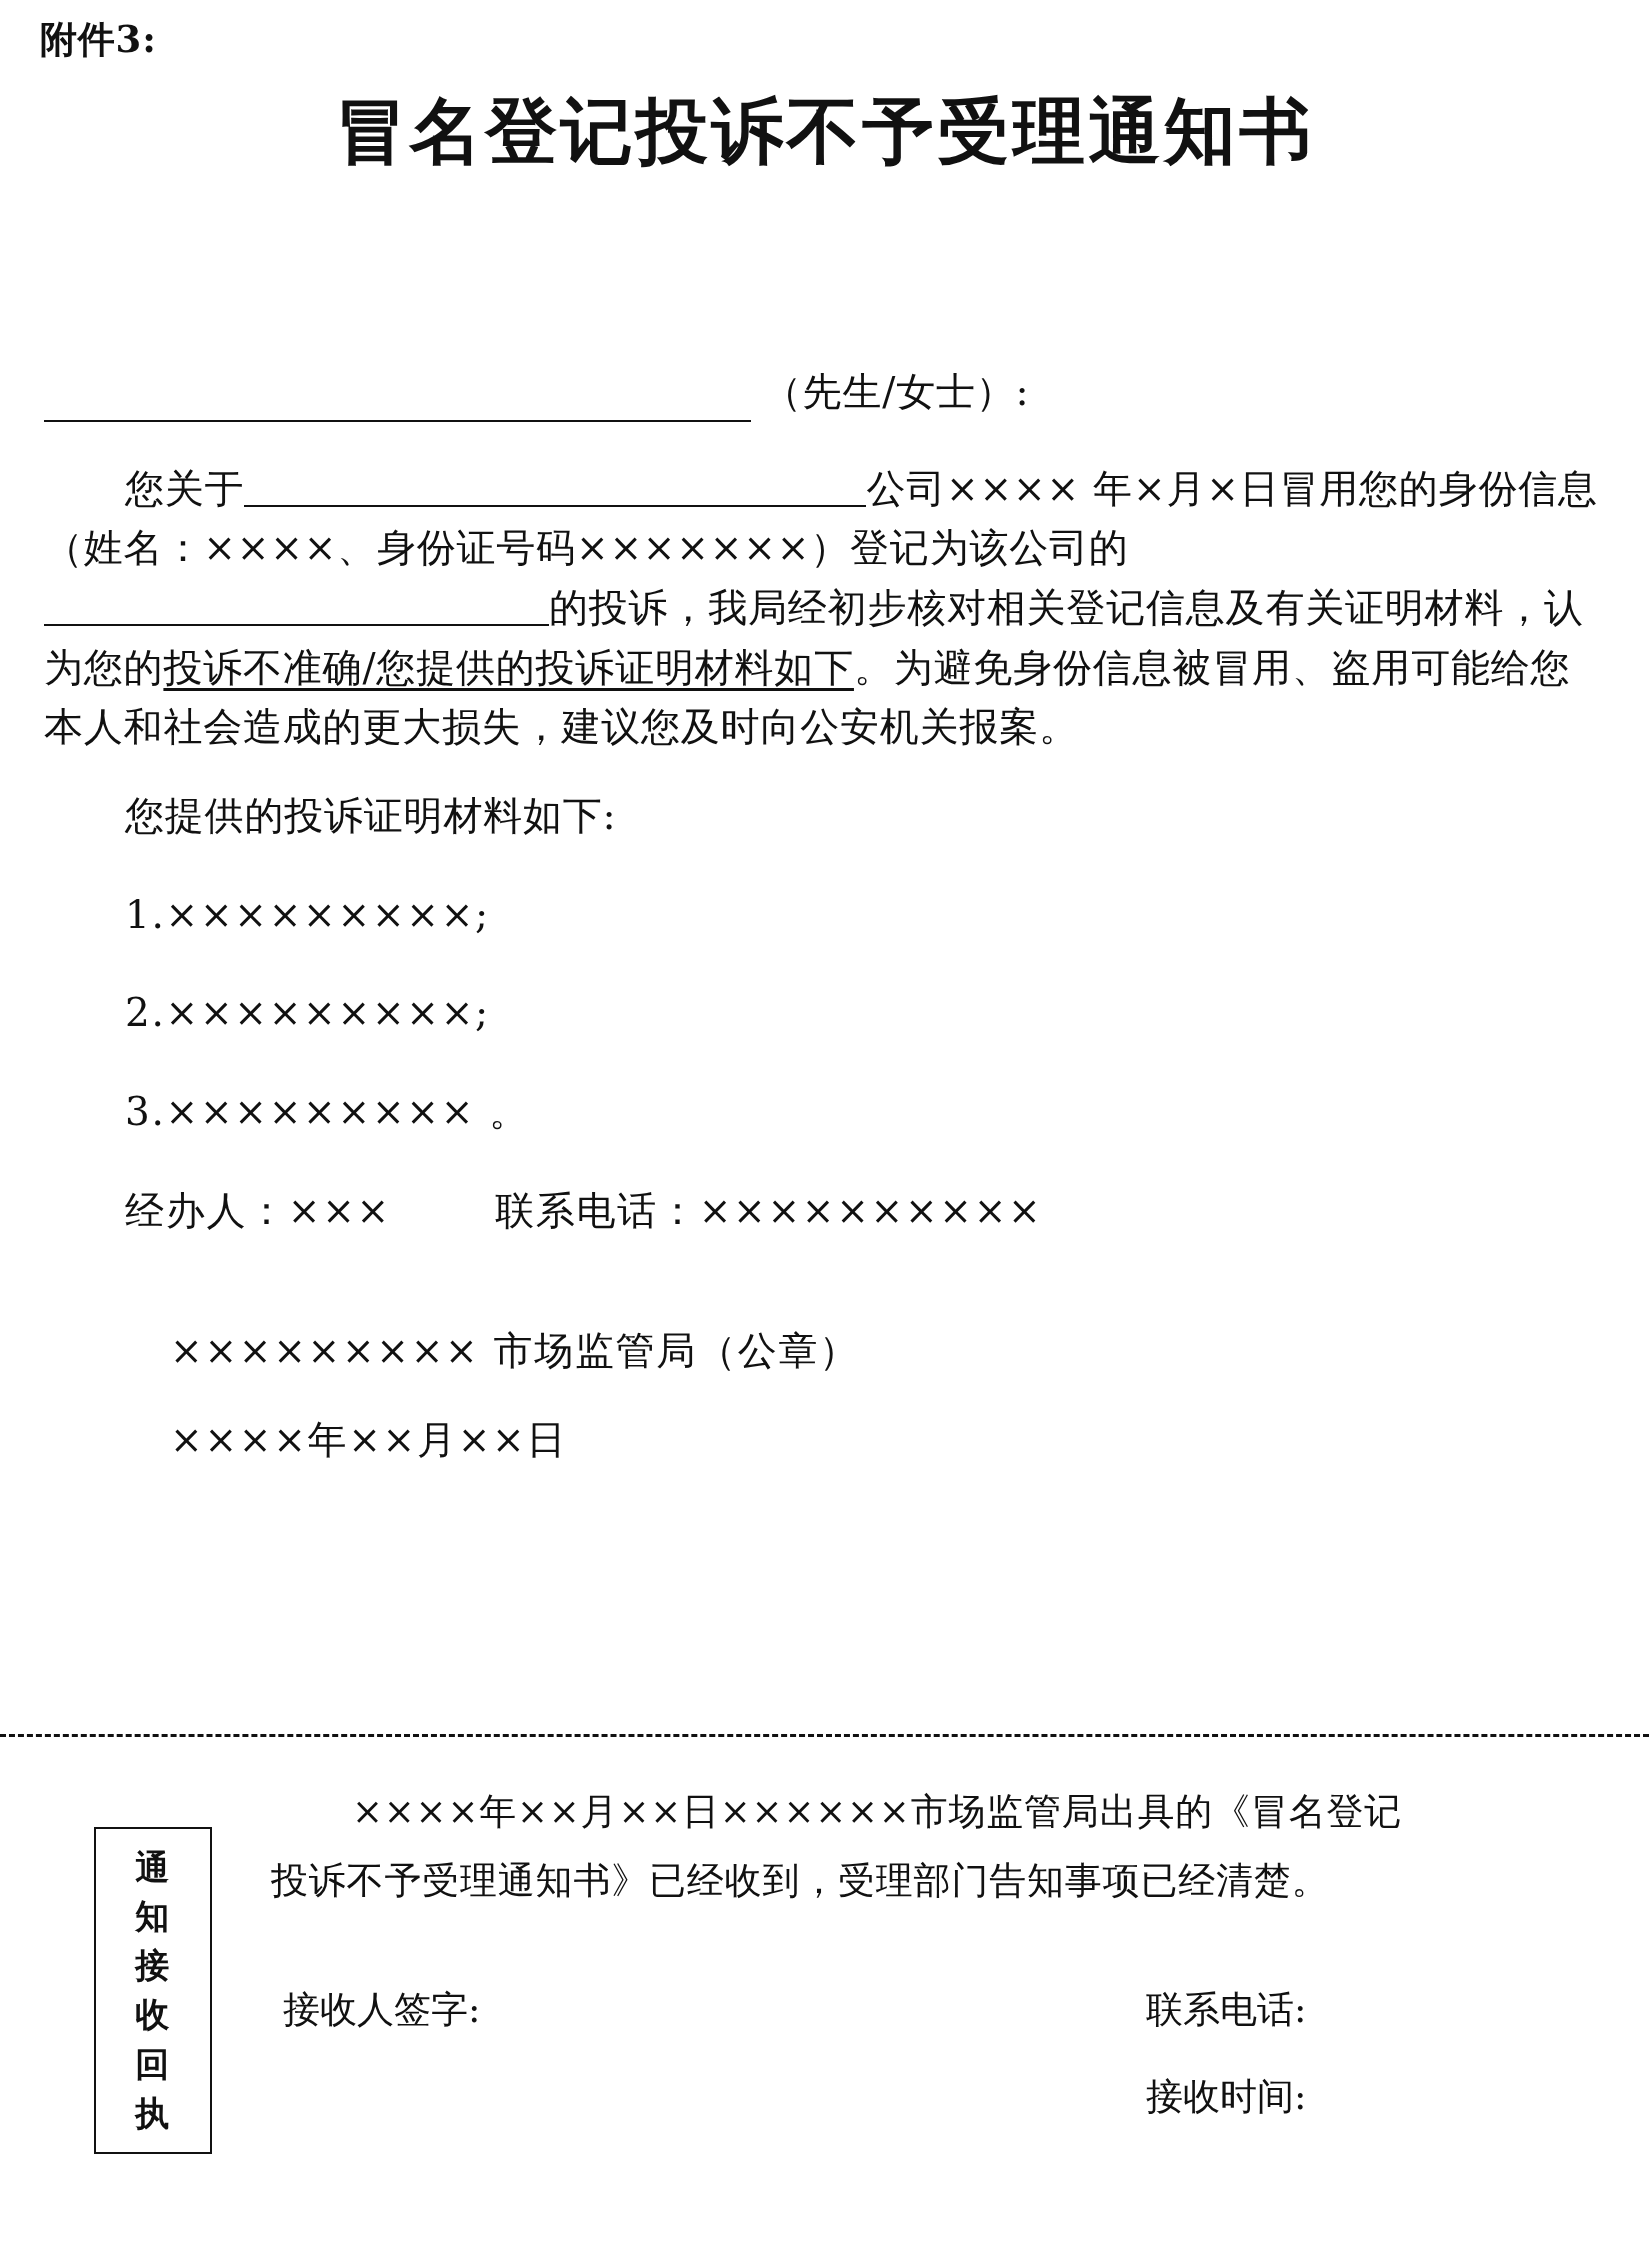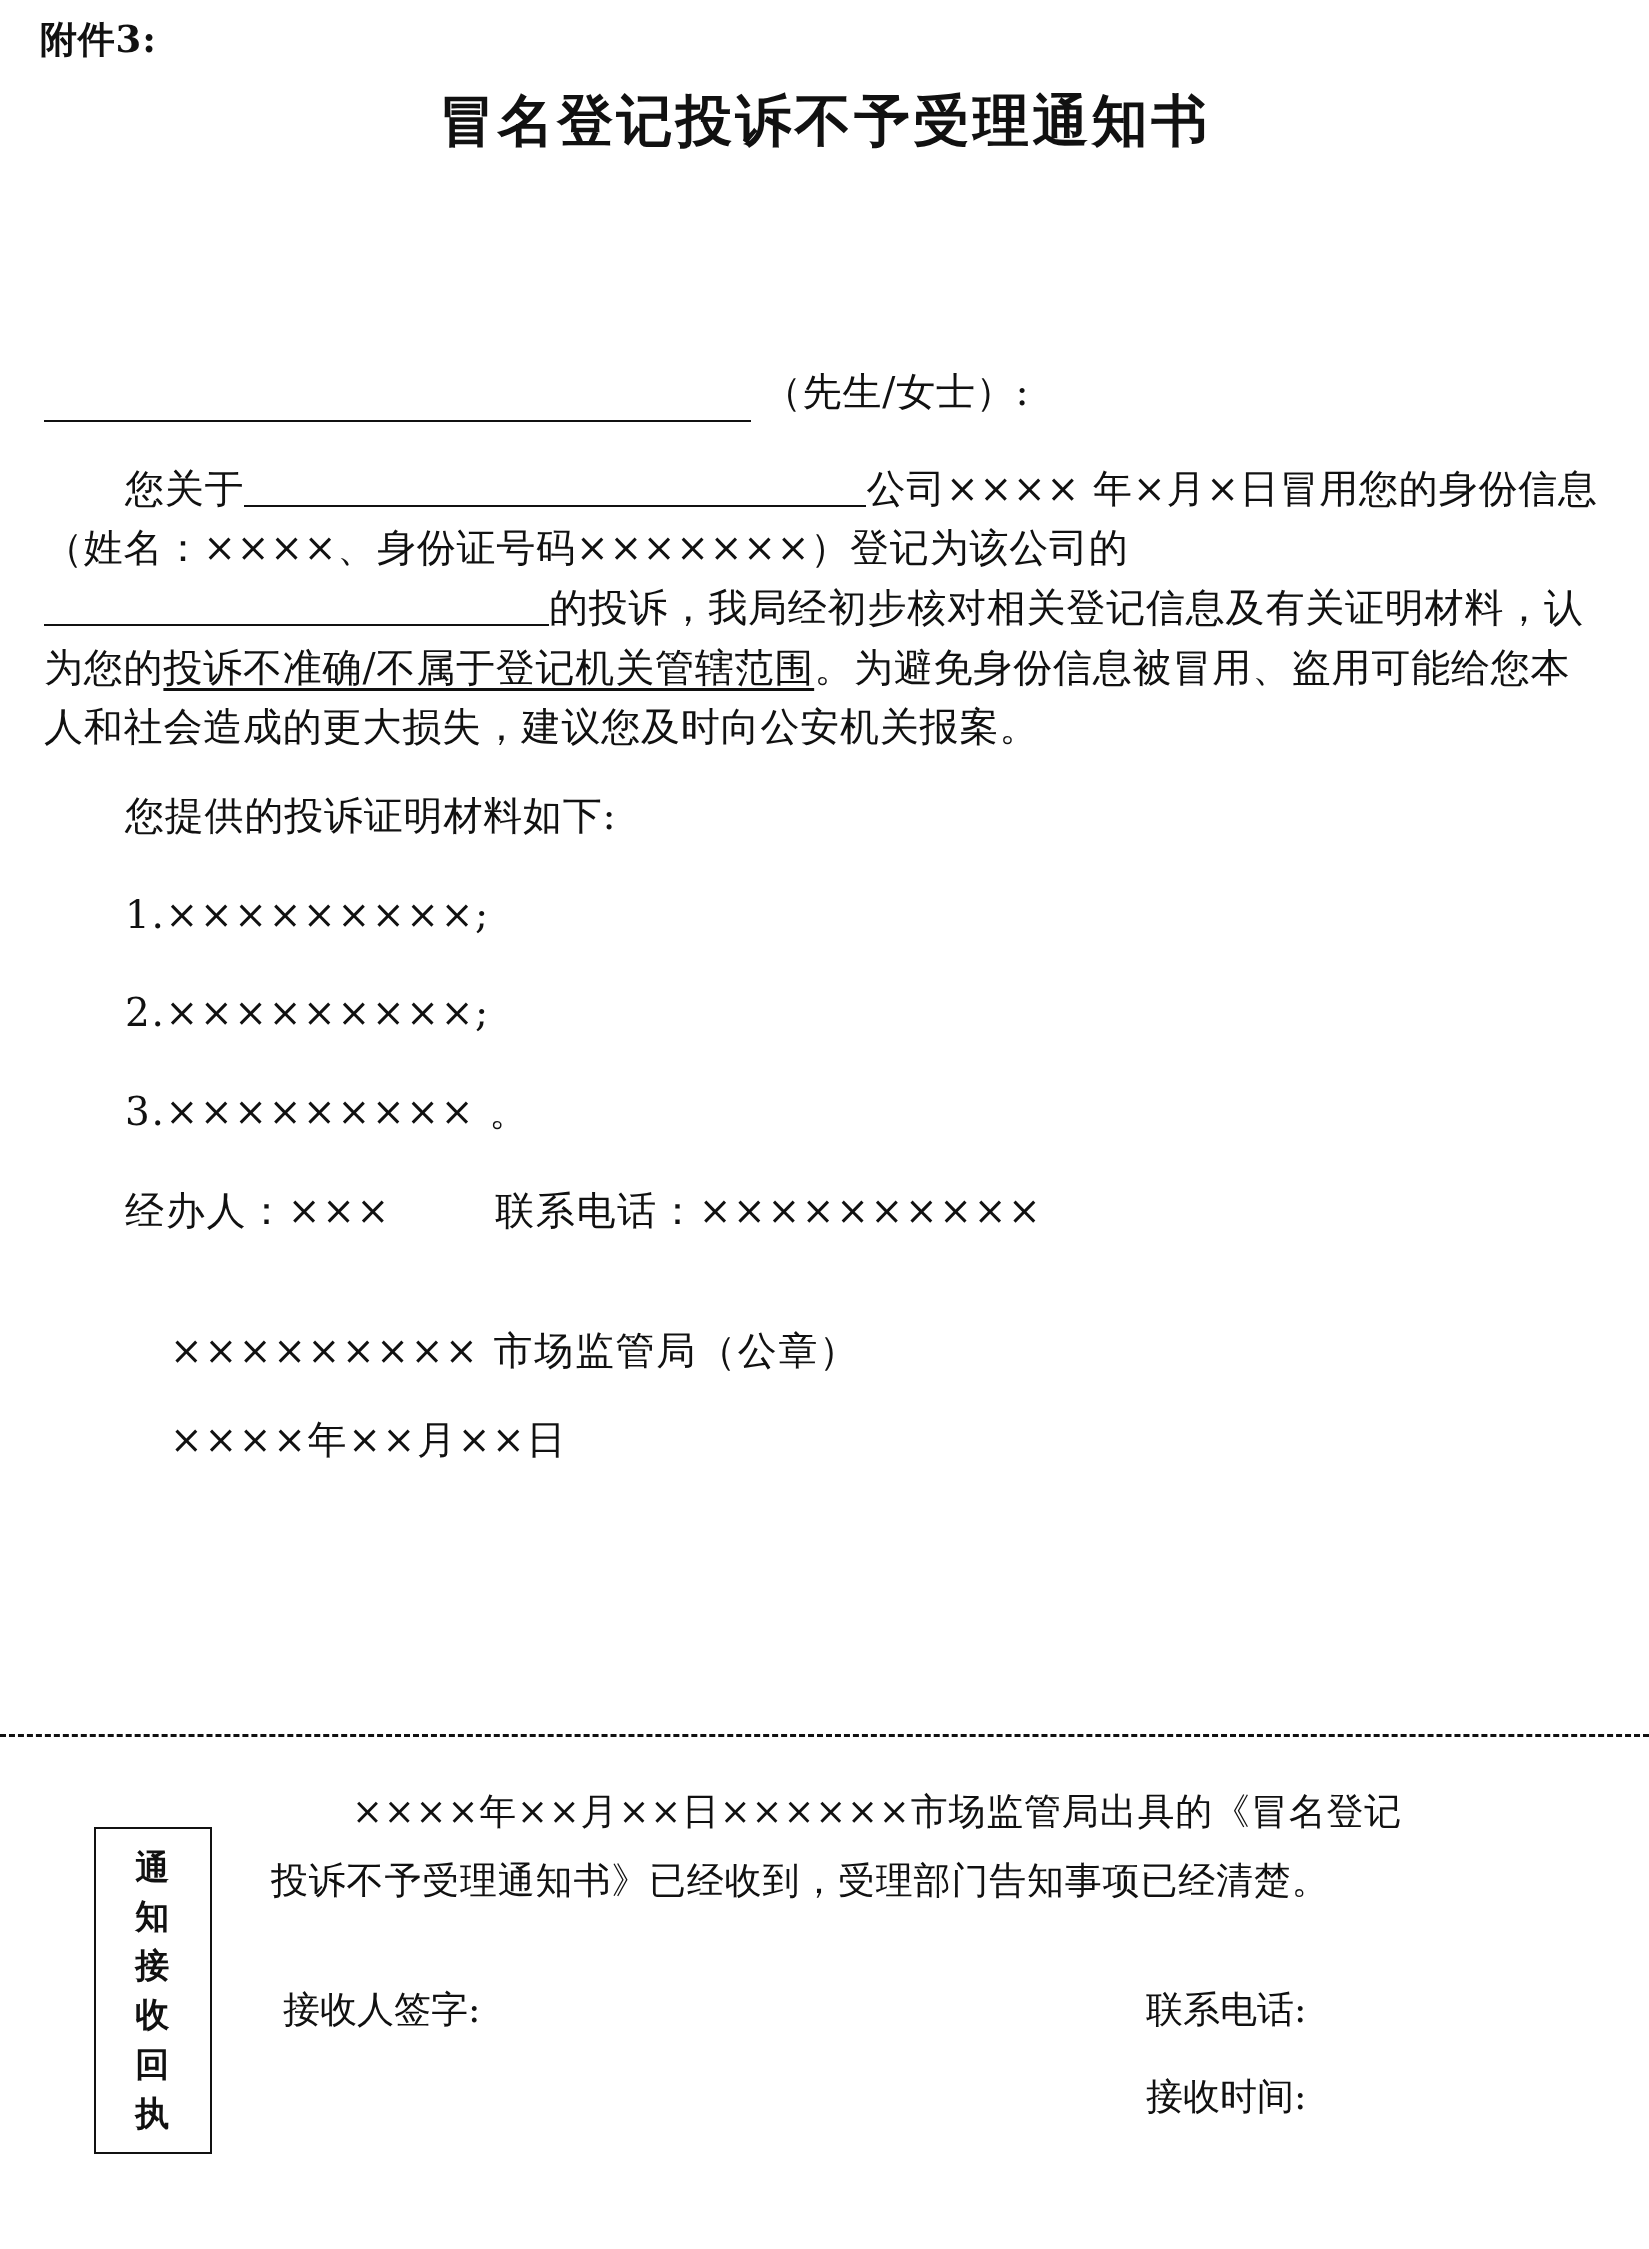--- a/index.html
+++ b/index.html
@@ -34,21 +34,21 @@
     font-family: "DejaVu Serif", "Liberation Serif", serif;
   }
 
   
   .doc-title {
     position: absolute;
     left: 0;
     right: 0;
     top: 84px;
     text-align: center;
-    font-size: 56px;
+    font-size: 72px;
     font-weight: 700;
     letter-spacing: 3.4px;
     font-family: "DejaVu Serif", "Liberation Serif", serif;
   }
 
   
   .body-block {
     position: absolute;
     left: 44px;
     right: 44px;
@@ -204,21 +204,21 @@
   <div class="doc-title">冒名登记投诉不予受理通知书</div>
 
   <div class="body-block">
 
     <div class="addressee-line">
       <span class="blank-long"></span>
       <span class="addressee-suffix">（先生/女士）:</span>
     </div>
 
     <p class="para">
-      <span>您关于</span><span class="blank-mid"></span><span>公司×××× 年×月×日冒用您的身份信息（姓名：××××、身份证号码×××××××）登记为该公司的</span><span class="blank-short"></span><span>的投诉，我局经初步核对相关登记信息及有关证明材料，认为您的</span><span class="u-underline">投诉不准确/不属于登记机关管辖范围</span><span>。为避免身份信息被冒用、盗用可能给您本人和社会造成的更大损失，建议您及时向公安机关报案。</span>
+      <span>您关于</span><span class="blank-mid"></span><span>公司×××× 年×月×日冒用您的身份信息（姓名：××××、身份证号码×××××××）登记为该公司的</span><span class="blank-short"></span><span>的投诉，我局经初步核对相关登记信息及有关证明材料，认为您的</span><span class="u-underline">投诉不准确/您提供的投诉证明材料如下</span><span>。为避免身份信息被冒用、盗用可能给您本人和社会造成的更大损失，建议您及时向公安机关报案。</span>
     </p>
 
     <p class="materials-intro">您提供的投诉证明材料如下:</p>
 
     <p class="material-item">1.×××××××××;</p>
     <p class="material-item">2.×××××××××;</p>
     <p class="material-item">3.××××××××× 。</p>
 
     <div class="handler-row">
       <span>经办人：×××</span>

